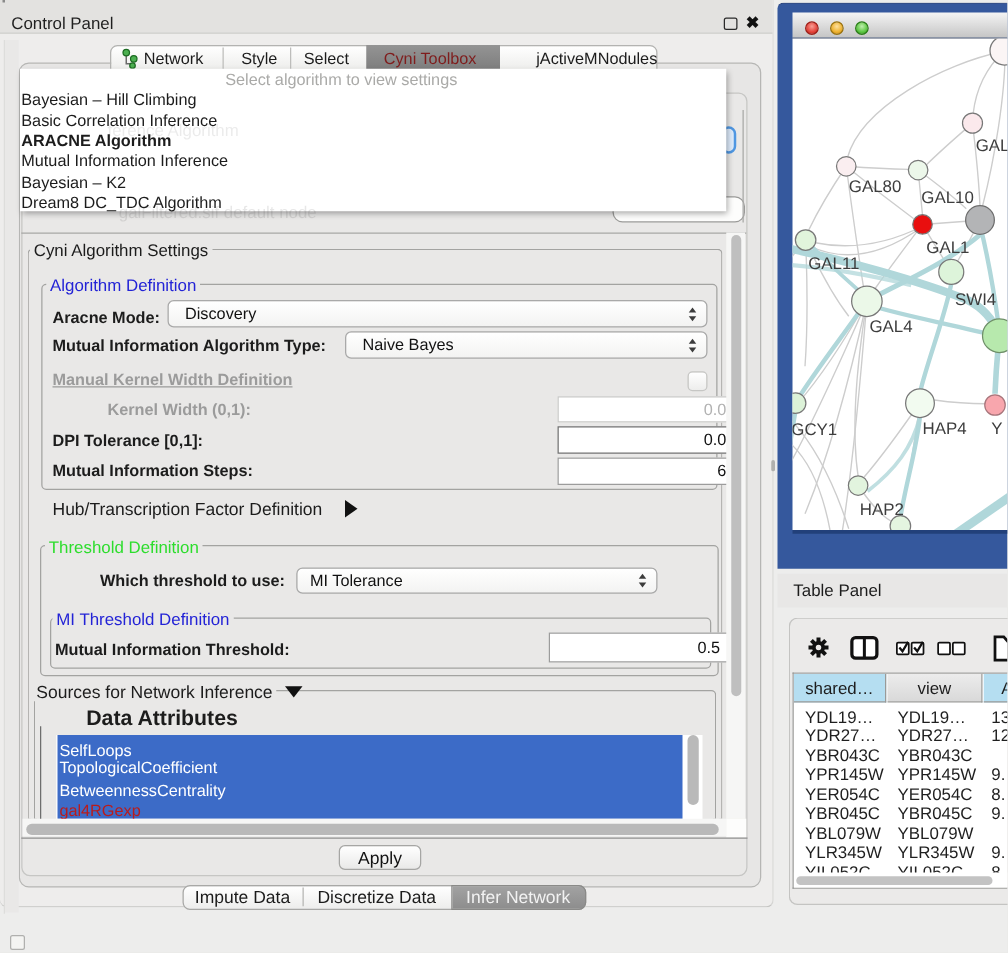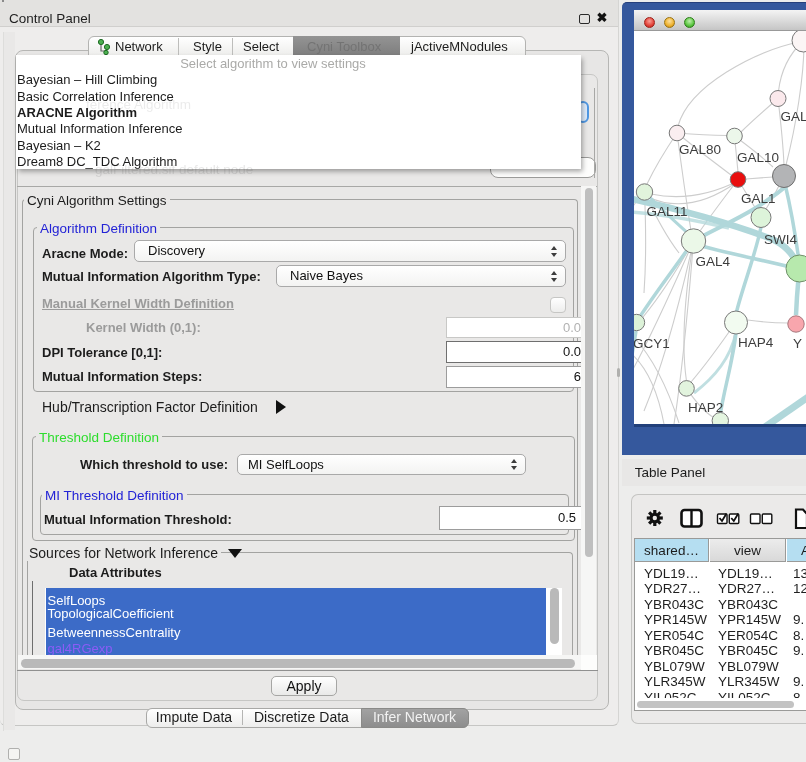--- a/index.html
+++ b/index.html
@@ -31,22 +31,22 @@
 
 <div class="abs" style="left:2px; top:0; width:2px; height:2px; background:#8a8a8a;"></div>
 
 <div class="abs" style="left:88px; top:36px; width:438px; height:22px; background:linear-gradient(#ffffff,#ececea); border:1px solid #b3b3b1; border-radius:6px 6px 2px 2px; z-index:5;"></div>
 <div class="abs" style="left:178px; top:38px; width:1px; height:18px; background:#bdbdbb; z-index:6;"></div>
 <div class="abs" style="left:232px; top:38px; width:1px; height:18px; background:#bdbdbb; z-index:6;"></div>
 <div class="abs" style="left:293px; top:36px; width:107px; height:22px; background:linear-gradient(#949494,#7b7b7b); z-index:6;"></div>
 <div class="lbl" style="left:115px; top:36px; height:22px; line-height:22px; z-index:7;">Network</div>
 <div class="lbl" style="left:193px; top:36px; height:22px; line-height:22px; z-index:7;">Style</div>
 <div class="lbl" style="left:243px; top:36px; height:22px; line-height:22px; z-index:7;">Select</div>
-<div class="lbl" style="left:307px; top:36px; height:22px; line-height:22px; color:#737373; z-index:7;">Cyni Toolbox</div>
-<div class="lbl" style="left:411px; top:36px; height:22px; line-height:22px; z-index:7;">jActiveMNodules</div>
+<div class="lbl" style="left:307px; top:36px; height:22px; line-height:22px; color:#7f1d1d; z-index:7;">Cyni Toolbox</div>
+<div class="lbl" style="left:429px; top:36px; height:22px; line-height:22px; z-index:7;">jActiveMNodules</div>
 
 <svg class="abs" style="left:97px; top:38px; z-index:7;" width="14" height="17" viewBox="0 0 14 17">
   <path d="M4 5 L4 13 L9 13" stroke="#6b6b6b" stroke-width="1.2" fill="none"></path>
   <circle cx="4" cy="4" r="2.6" fill="#4caf50" stroke="#1c6b22" stroke-width="1"></circle>
   <circle cx="10" cy="9" r="2.6" fill="#4caf50" stroke="#1c6b22" stroke-width="1"></circle>
   <circle cx="9" cy="14.5" r="2.2" fill="#4caf50" stroke="#1c6b22" stroke-width="1"></circle>
 </svg>
 
 <div class="abs" style="left:17px; top:74px; width:581px; height:627px; background:#e9e8e7; border:1px solid #c6c6c4; border-radius:7px;"></div>
 
@@ -86,43 +86,43 @@
 <div class="lbl b" style="left:42px; top:369px;">Mutual Information Steps:</div>
 <div class="tfield" style="left:425px; top:366px; width:142px; height:22px; line-height:20px;">6</div>
 
 <div class="lbl" style="left:42px; top:399px; font-size:14px;">Hub/Transcription Factor Definition</div>
 <div class="abs" style="left:276px; top:400px; width:0; height:0; border-top:7px solid transparent; border-bottom:7px solid transparent; border-left:10px solid #111;"></div>
 
 <div class="abs" style="left:32px; top:436px; width:543px; height:105px; border:1px solid #a3a3a1; border-radius:4px;"></div>
 <div class="gtitle" style="left:36px; top:430px; color:#2ddd2d; font-size:13.5px;">Threshold Definition</div>
 
 <div class="lbl b" style="left:78px; top:457px; width:150px; text-align:right;">Which threshold to use:</div>
-<div class="combo" style="left:237px; top:454px; width:289px; height:21px; line-height:19px;"><span style="margin-left:10px;">MI SelfLoops</span>
+<div class="combo" style="left:237px; top:454px; width:289px; height:21px; line-height:19px;"><span style="margin-left:10px;">MI Tolerance</span>
   <span class="ar" style="top:4px; border-left:3.2px solid transparent; border-right:3.2px solid transparent; border-bottom:4.5px solid #3c3c3c;"></span>
   <span class="ar" style="top:11px; border-left:3.2px solid transparent; border-right:3.2px solid transparent; border-top:4.5px solid #3c3c3c;"></span>
 </div>
 
 <div class="abs" style="left:40px; top:494px; width:529px; height:41px; border:1px solid #a3a3a1; border-radius:4px;"></div>
 <div class="gtitle" style="left:42px; top:488px; color:#2323d6; font-size:13.5px;">MI Threshold Definition</div>
 <div class="lbl b" style="left:44px; top:512px;">Mutual Information Threshold:</div>
 <div class="tfield" style="left:418px; top:506px; width:144px; height:24px; line-height:22px;">0.5</div>
 
 <div class="abs" style="left:27px; top:552px; width:546px; height:103px; border:1px solid #a3a3a1; border-bottom:none; border-radius:4px 4px 0 0;"></div>
 <div class="gtitle" style="left:26px; top:545px; color:#1c1c1c; font-size:14px;">Sources for Network Inference</div>
 <div class="abs" style="left:228px; top:549px; width:0; height:0; border-left:7px solid transparent; border-right:7px solid transparent; border-top:9px solid #111;"></div>
 
-<div class="lbl b" style="left:32px; top:564.5px; font-size:13px;padding-left:37px;">Data Attributes</div>
+<div class="lbl b" style="left:32px; top:564.5px; font-size:17px;padding-left:37px;">Data Attributes</div>
 
 <div class="abs" style="left:32px; top:581px; width:1px; height:75px; background:#6e6e6e;"></div>
 <div class="abs" style="left:45px; top:588px; width:517px; height:68px; background:#ffffff;"></div>
 <div class="abs" style="left:46px; top:588px; width:500px; height:67px; background:#3c6bc7;"></div>
 <div class="lbl" style="left:47.5px; top:593px; color:#fff;">SelfLoops</div>
 <div class="lbl" style="left:47.5px; top:606px; color:#fff;">TopologicalCoefficient</div>
 <div class="lbl" style="left:47.5px; top:625px; color:#fff;">BetweennessCentrality</div>
-<div class="lbl" style="left:47.5px; top:641px; color:#8b5cf6;">gal4RGexp</div>
+<div class="lbl" style="left:47.5px; top:641px; color:#b91c1c;">gal4RGexp</div>
 <div class="abs" style="left:550px; top:588px; width:8.5px; height:56px; background:#b9b9b9; border-radius:4.5px;"></div>
 
 <div class="abs" style="left:581px; top:186px; width:15px; height:469px; background:#f6f6f5;"></div>
 <div class="abs" style="left:584.5px; top:188px; width:8px; height:369px; background:#bfbfbf; border-radius:4px;"></div>
 <div class="abs" style="left:18px; top:655px; width:563px; height:14px; background:#f6f6f5;"></div>
 <div class="abs" style="left:581px; top:655px; width:16px; height:15px; background:#fdfdfc;"></div>
 <div class="abs" style="left:20.5px; top:658.5px; width:554px; height:9px; background:#b9b9b9; border-radius:4.5px;"></div>
 <div class="abs" style="left:17px; top:670px; width:581px; height:1px; background:#909090;"></div>
 
 <div class="abs" style="left:271px; top:676px; width:66px; height:20px; border:1px solid #a6a6a4; border-radius:5px; background:linear-gradient(#ffffff,#e9e9e8); font-size:14px; color:#111; text-align:center; line-height:19px;">Apply</div>

